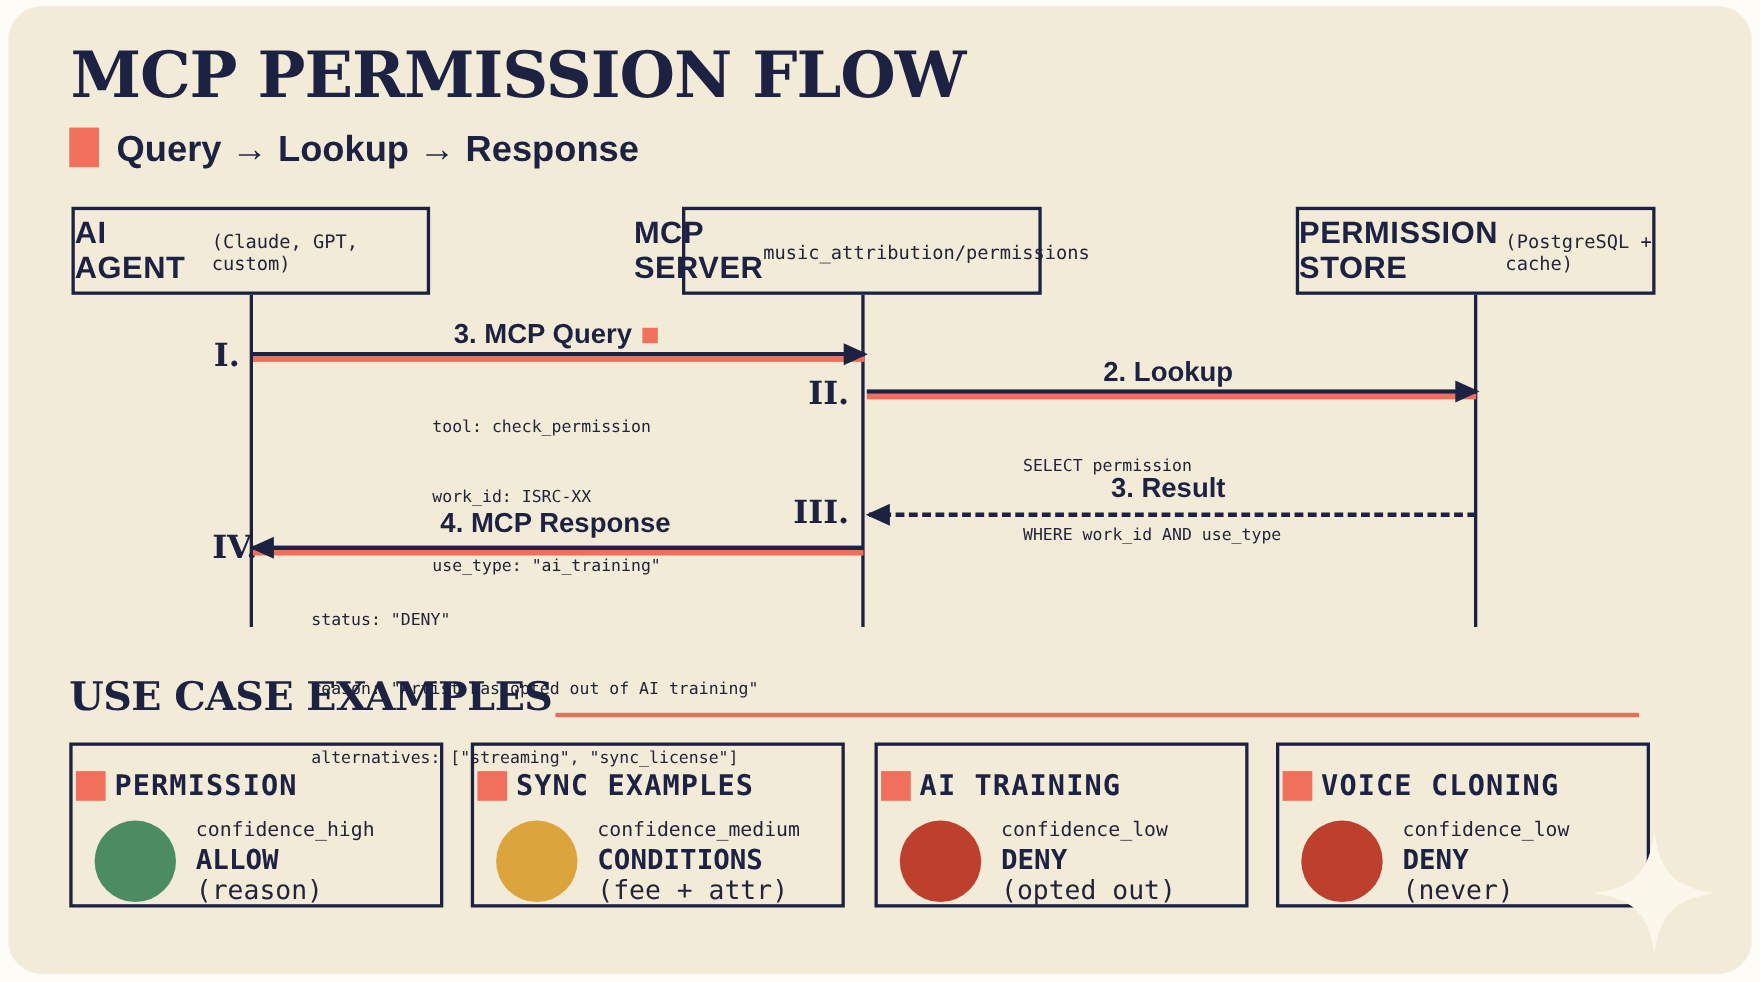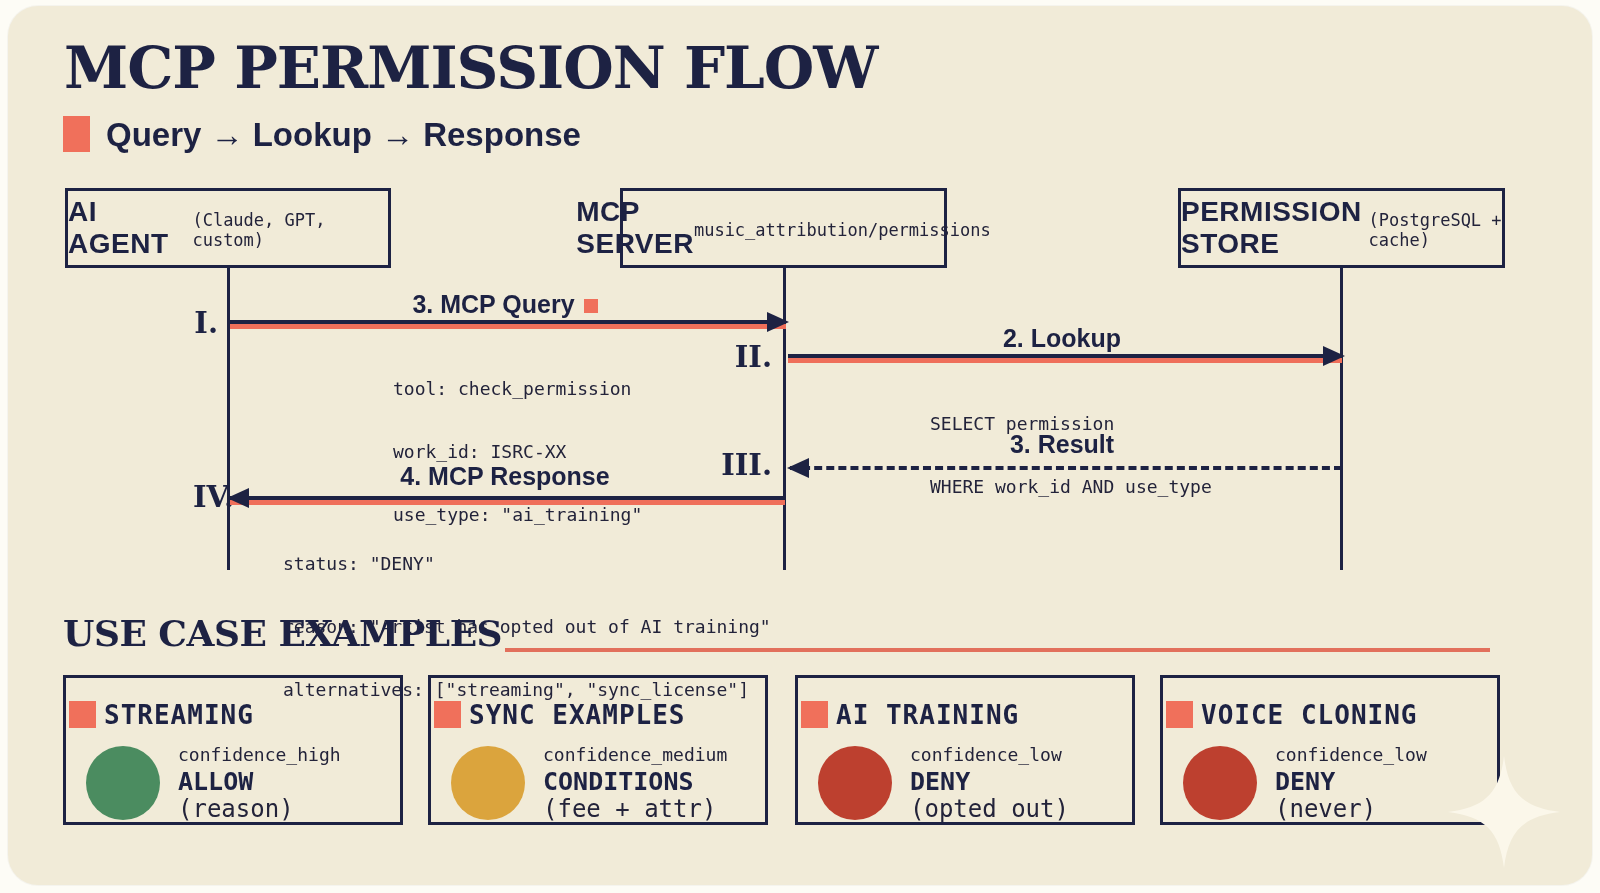--- a/index.html
+++ b/index.html
@@ -51,21 +51,21 @@
   .arrow .head-left {
     position:absolute; left:-3px; top:-8px; width:0; height:0;
     border-top:10px solid transparent; border-bottom:10px solid transparent;
     border-right:22px solid #1d2243;
   }
   .arrow.dashed { border-top:4px dashed #1d2243; height:0; }
   .arrow.dashed .head-left { top:-12px; }
 
   .annotation {
     position:absolute; font-family:"DejaVu Sans Mono","Liberation Mono",monospace;
-    font-size:18px; line-height:21px; color:#23233a; white-space:pre;
+    font-size:15px; line-height:21px; color:#23233a; white-space:pre;
   }
 
   .roman {
     position:absolute; text-align:right;
     font-family:"DejaVu Serif","Liberation Serif",serif;
     font-weight:700; font-size:29px; color:#1d2243;
   }
 
   
   .section-heading {
@@ -173,21 +173,21 @@
     <div>status: "DENY"</div>
     <div>reason: "Artist has opted out of AI training"</div>
     <div>alternatives: ["streaming", "sync_license"]</div>
   </div>
 
   <div class="section-heading">USE CASE EXAMPLES</div>
   <div class="section-rule"></div>
 
   <div class="uc-card" style="left:63px;">
     <div class="uc-square"></div>
-    <div class="uc-title">STREAMING</div>
+    <div class="uc-title">PERMISSION</div>
     <div class="uc-dot" style="background: rgb(75, 140, 96);"></div>
     <div class="uc-text">
       <div class="uc-conf">confidence_high</div>
       <div class="uc-decision">ALLOW</div>
       <div class="uc-note">(reason)</div>
     </div>
   </div>
 
   <div class="uc-card" style="left:428px;">
     <div class="uc-square"></div>

